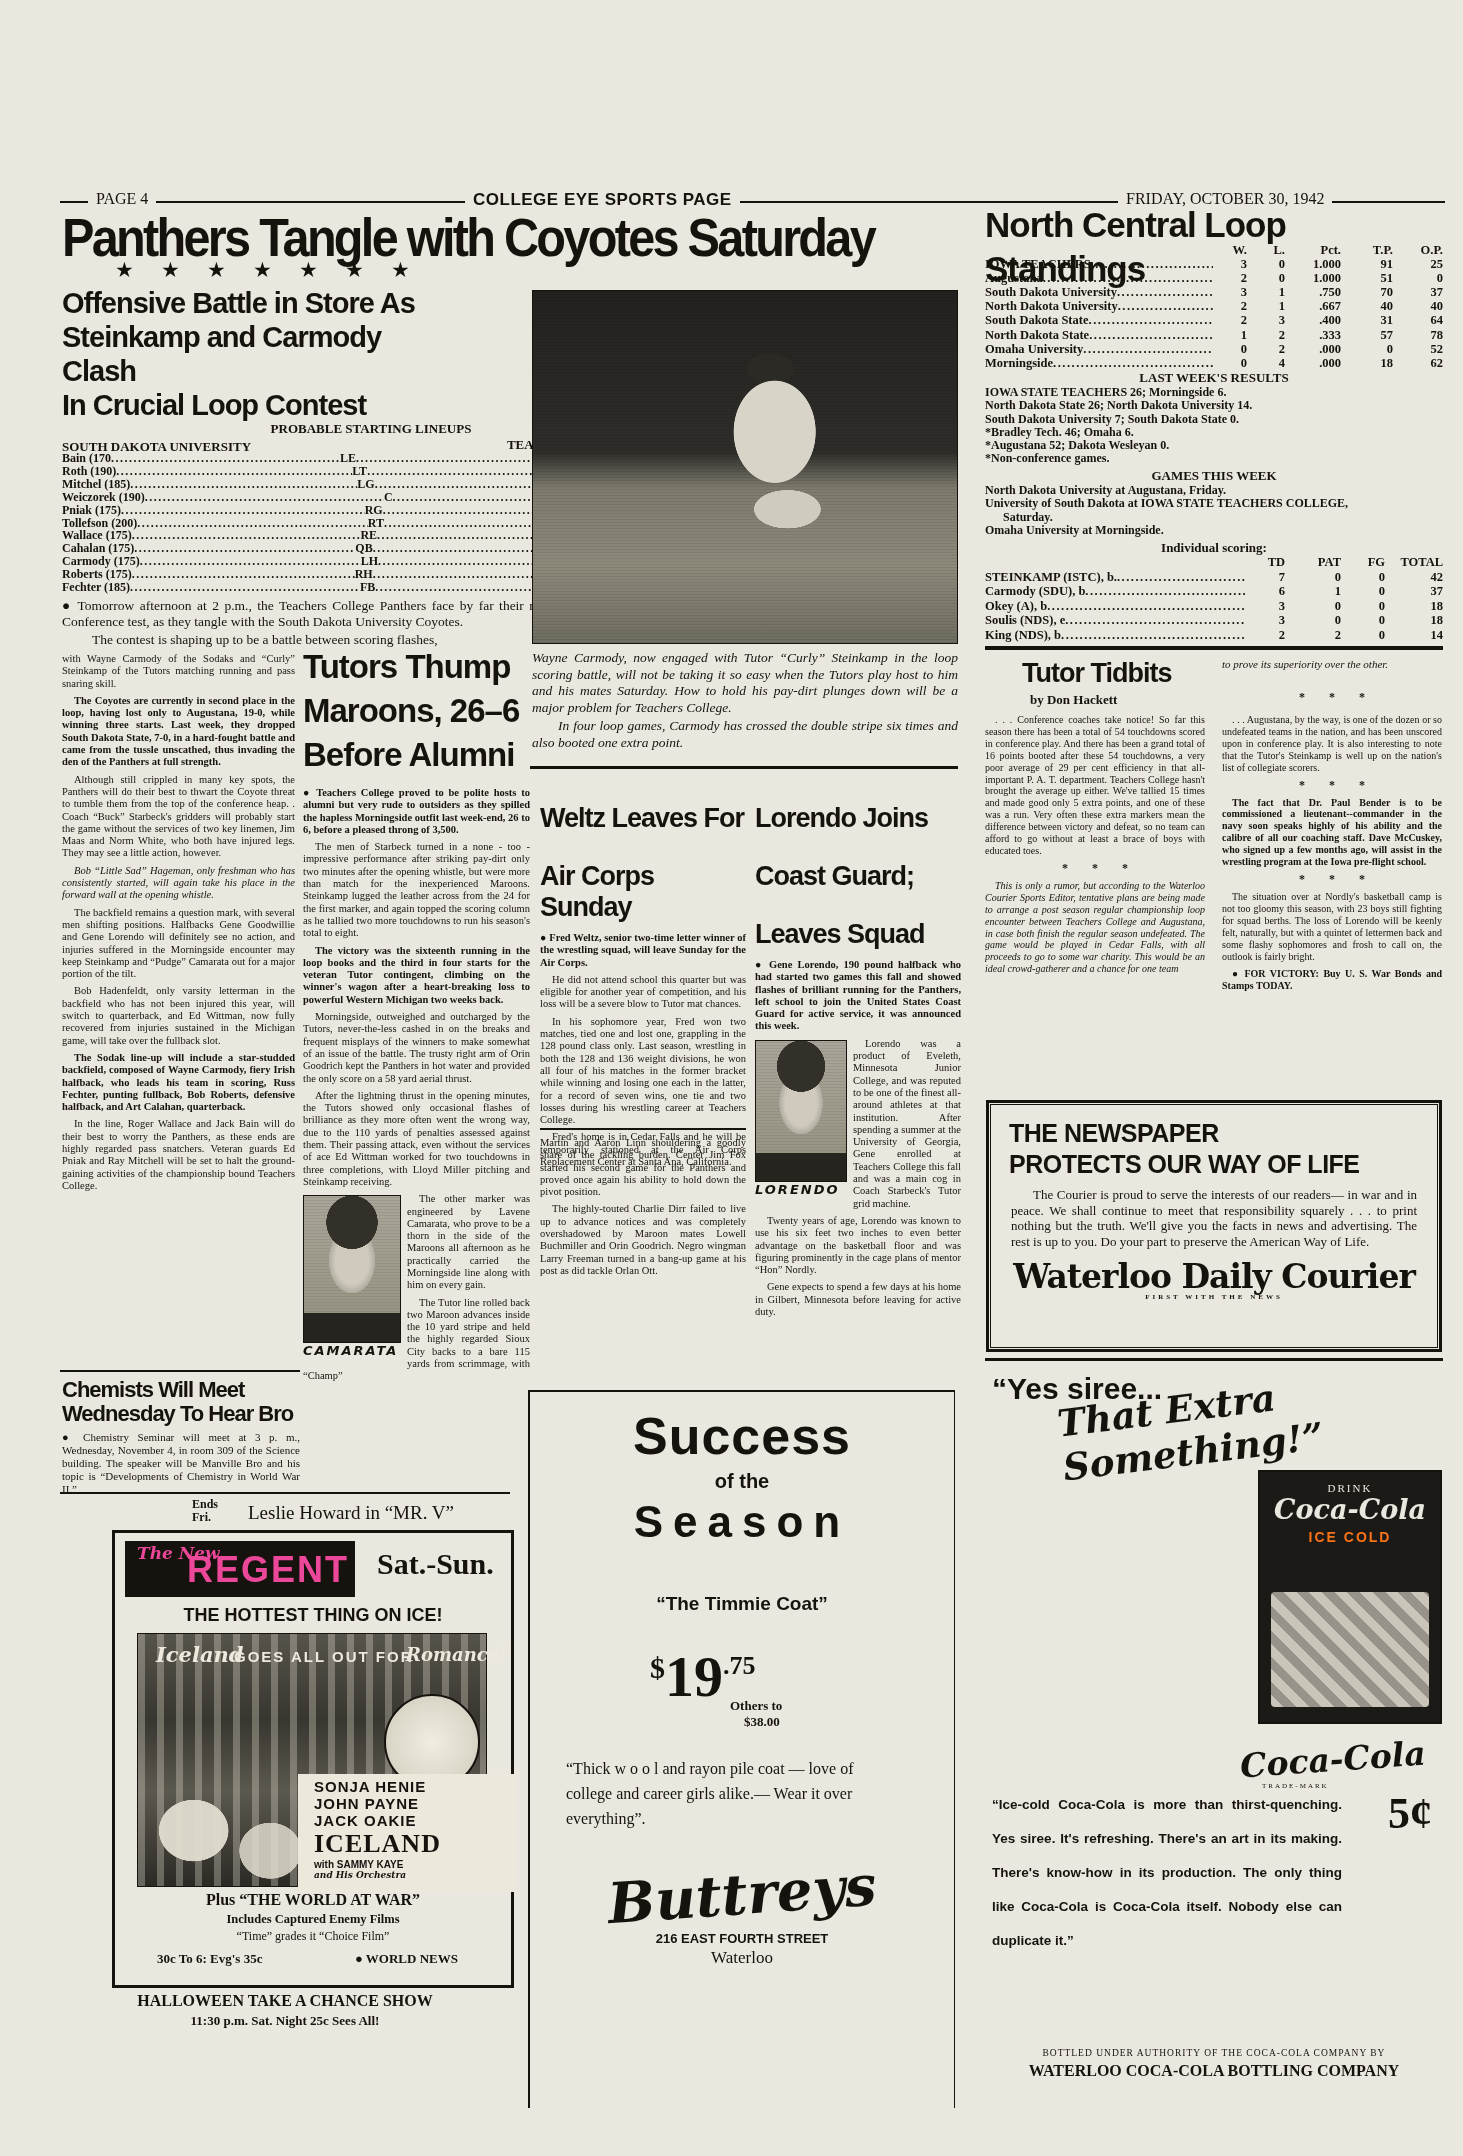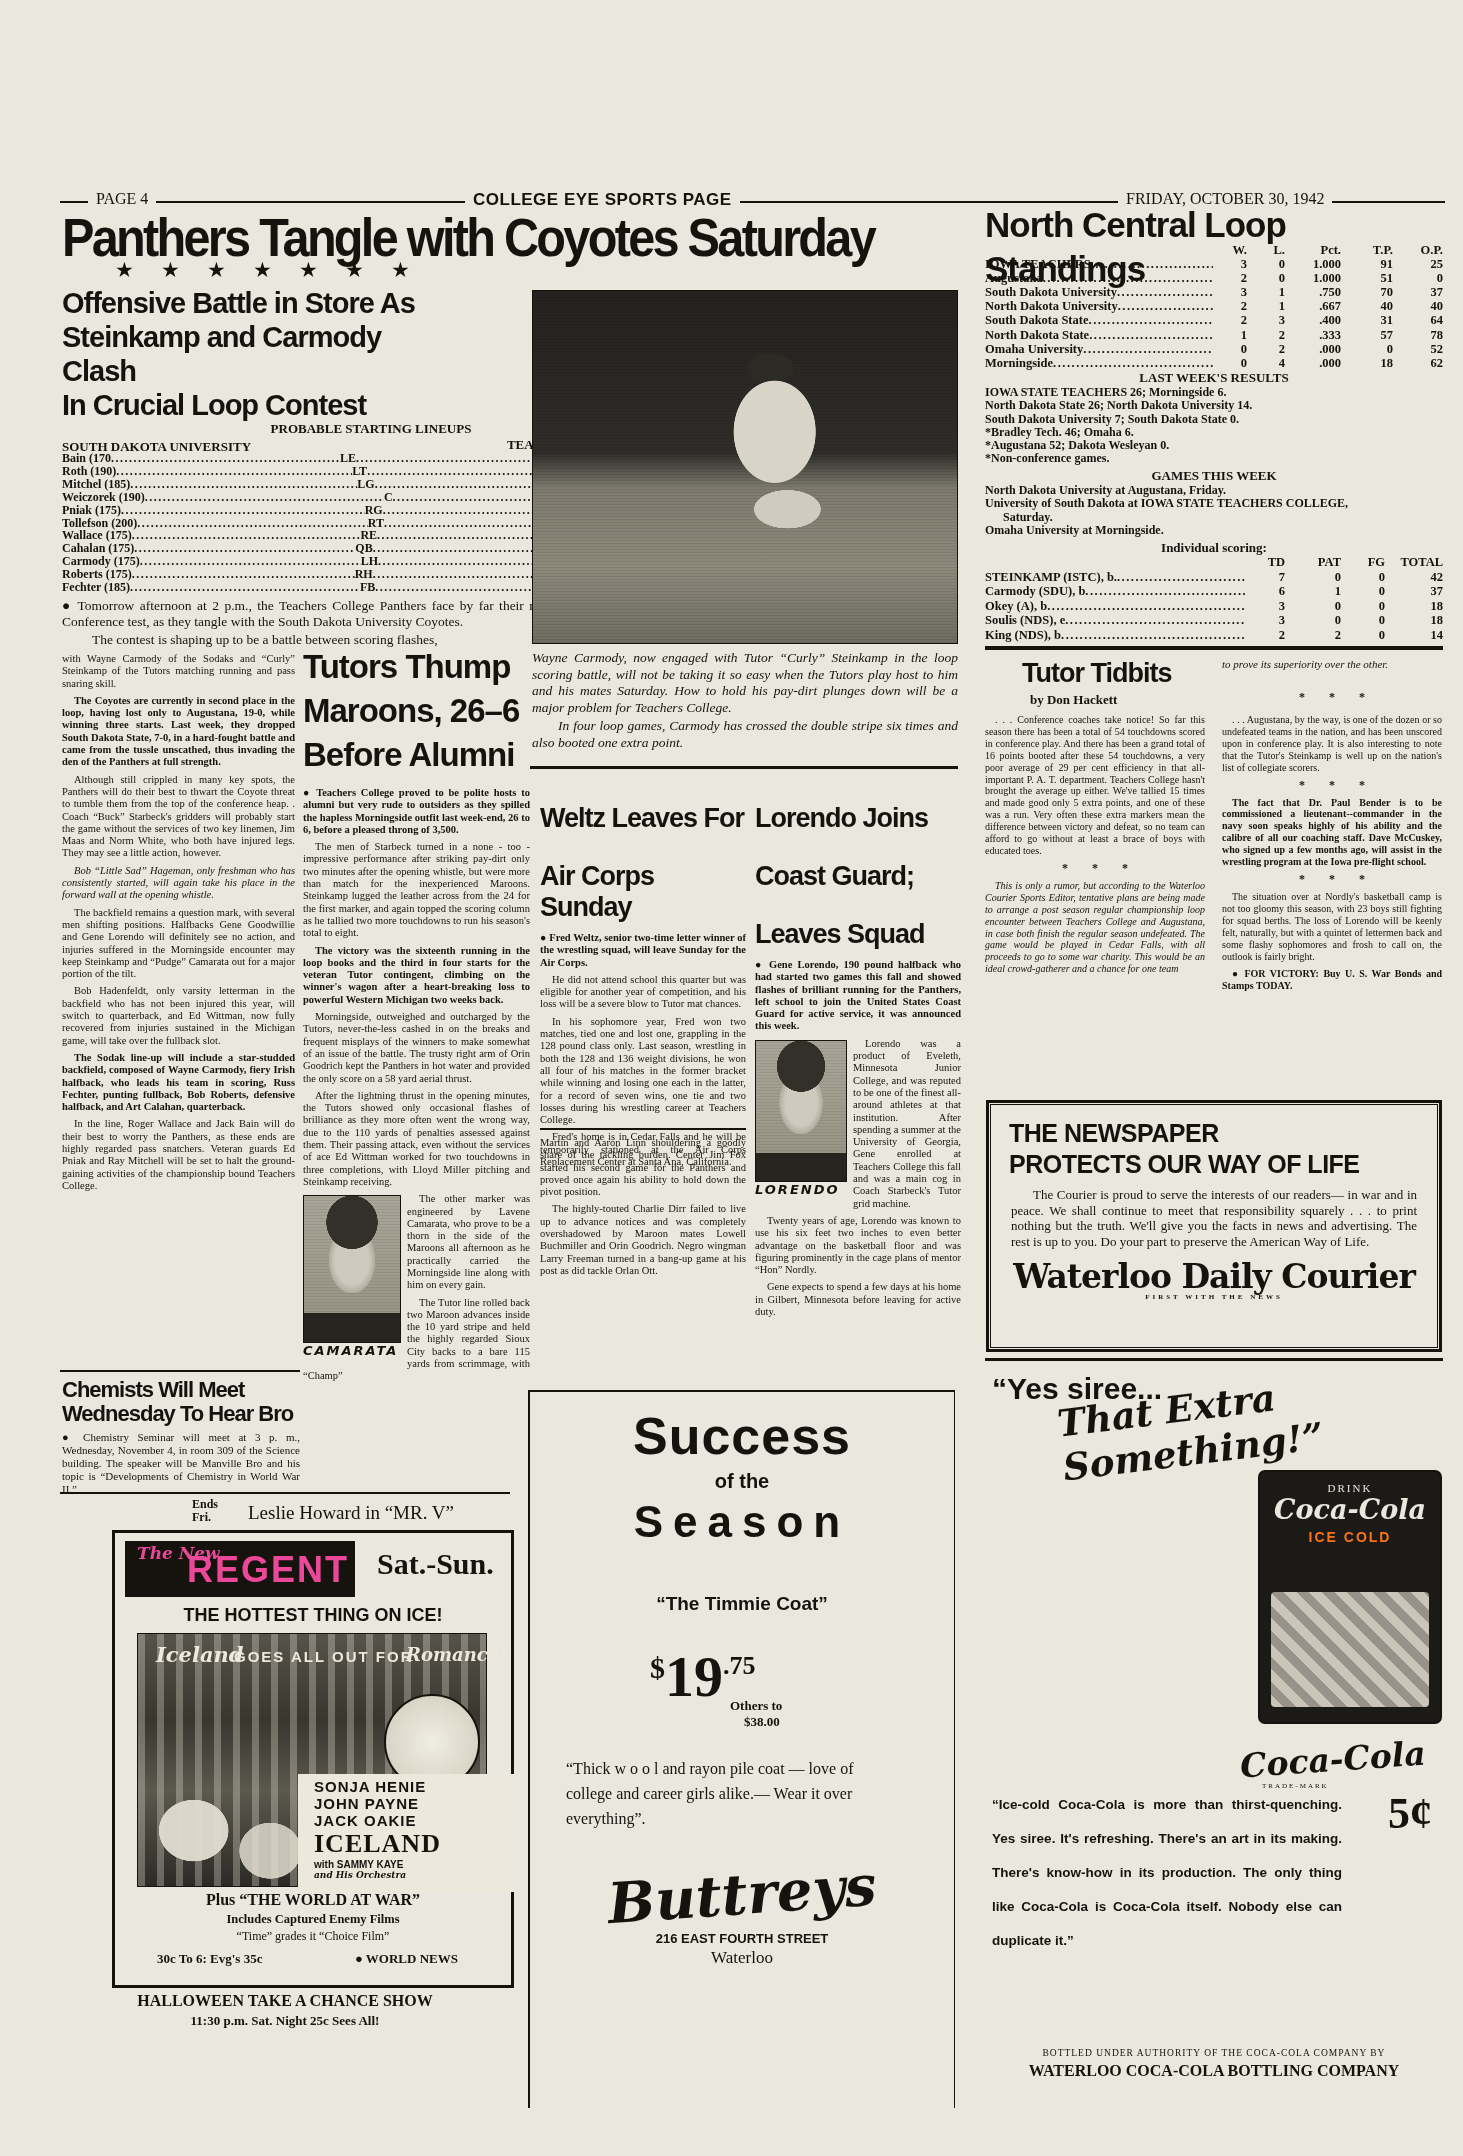--- a/index.html
+++ b/index.html
@@ -68,21 +68,21 @@
   .photocap{font-family:"DejaVu Sans",sans-serif;font-weight:bold;font-style:italic;
             font-size:13px;letter-spacing:2px;}
   
   .tid p{margin:0 0 4px;text-align:justify;text-indent:10px;font-size:10px;line-height:11.9px;}
   .sep{text-align:center;font-weight:bold;font-size:12px;white-space:pre;margin:2px 0 4px;}
   
   .dblbox{border:3px solid #16130f;box-shadow:inset 0 0 0 1px #eae7de, inset 0 0 0 2px #16130f;}
   .blackletter{font-family:"DejaVu Serif",serif;font-weight:bold;letter-spacing:-1px;}
   .script{font-family:"DejaVu Serif",serif;font-style:italic;font-weight:bold;}
   
-  .cooler{background:#1b1a17;border-radius:7px;border:2px solid #16130f;}
+  .cooler{background:#1b1a17;border-radius:0;border:2px solid #16130f;}
   .cooler .ice{position:absolute;left:6%;right:6%;bottom:6%;height:46%;
      background:repeating-linear-gradient(45deg,#c9c5b8 0 9px,#97938a 9px 18px),#b3afa2;
      border-radius:4px;}
   .regentlogo{background:#16130f;color:#ec4899;}
 </style>
 </head>
 <body>
 
 <div id="page">
 

